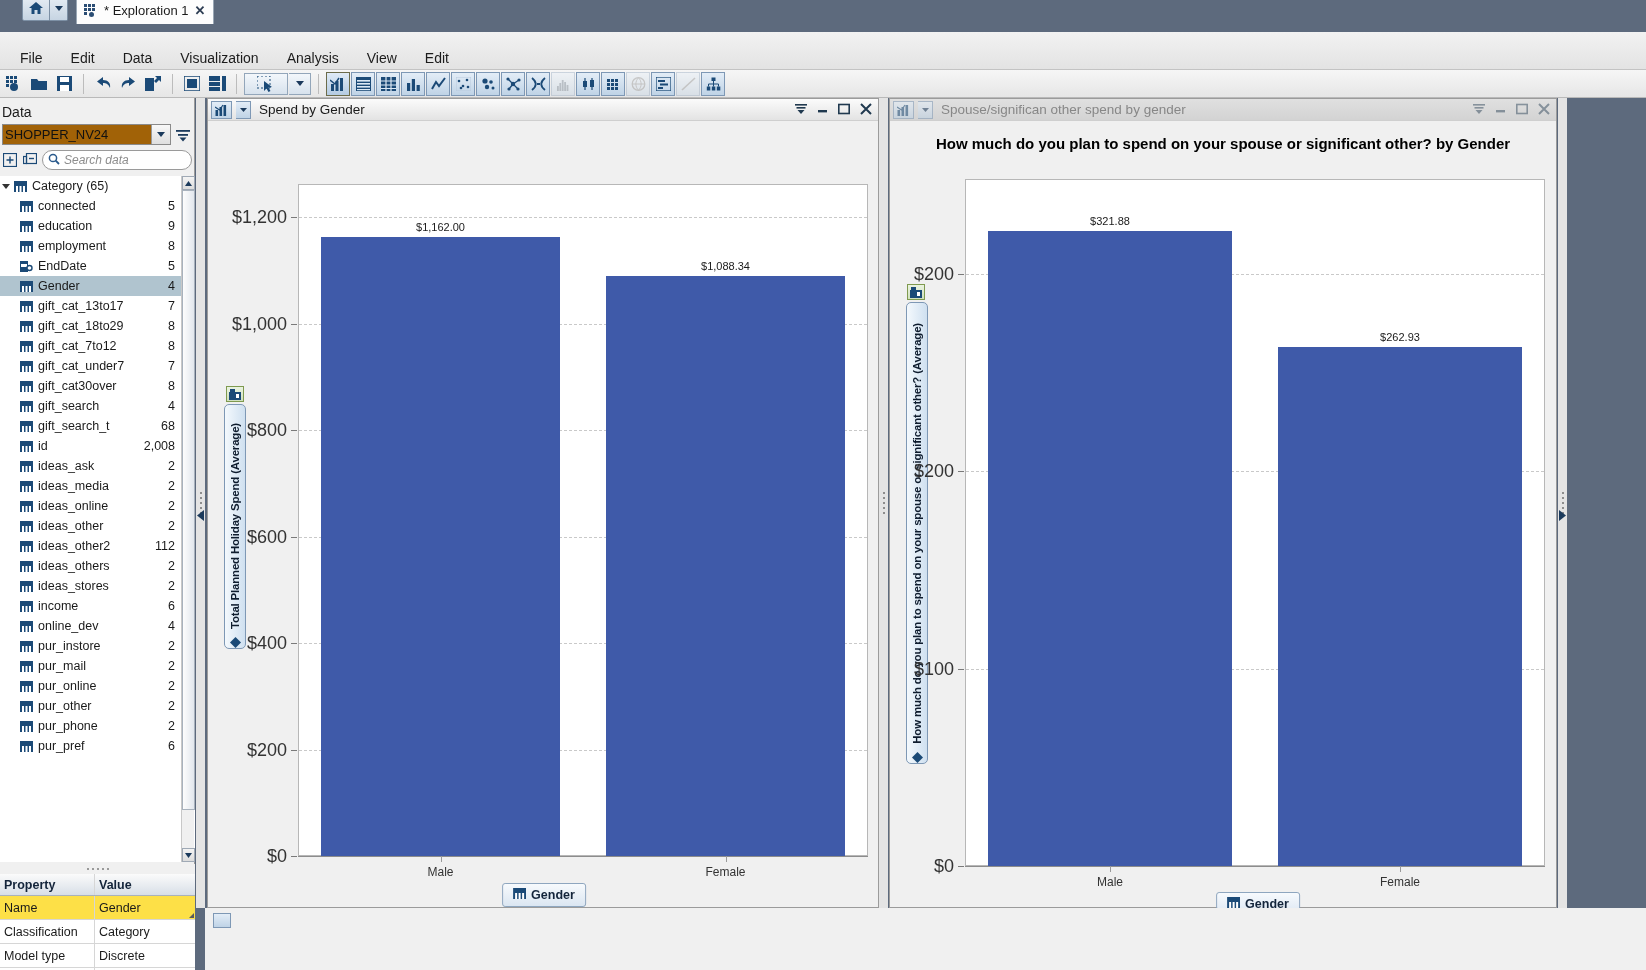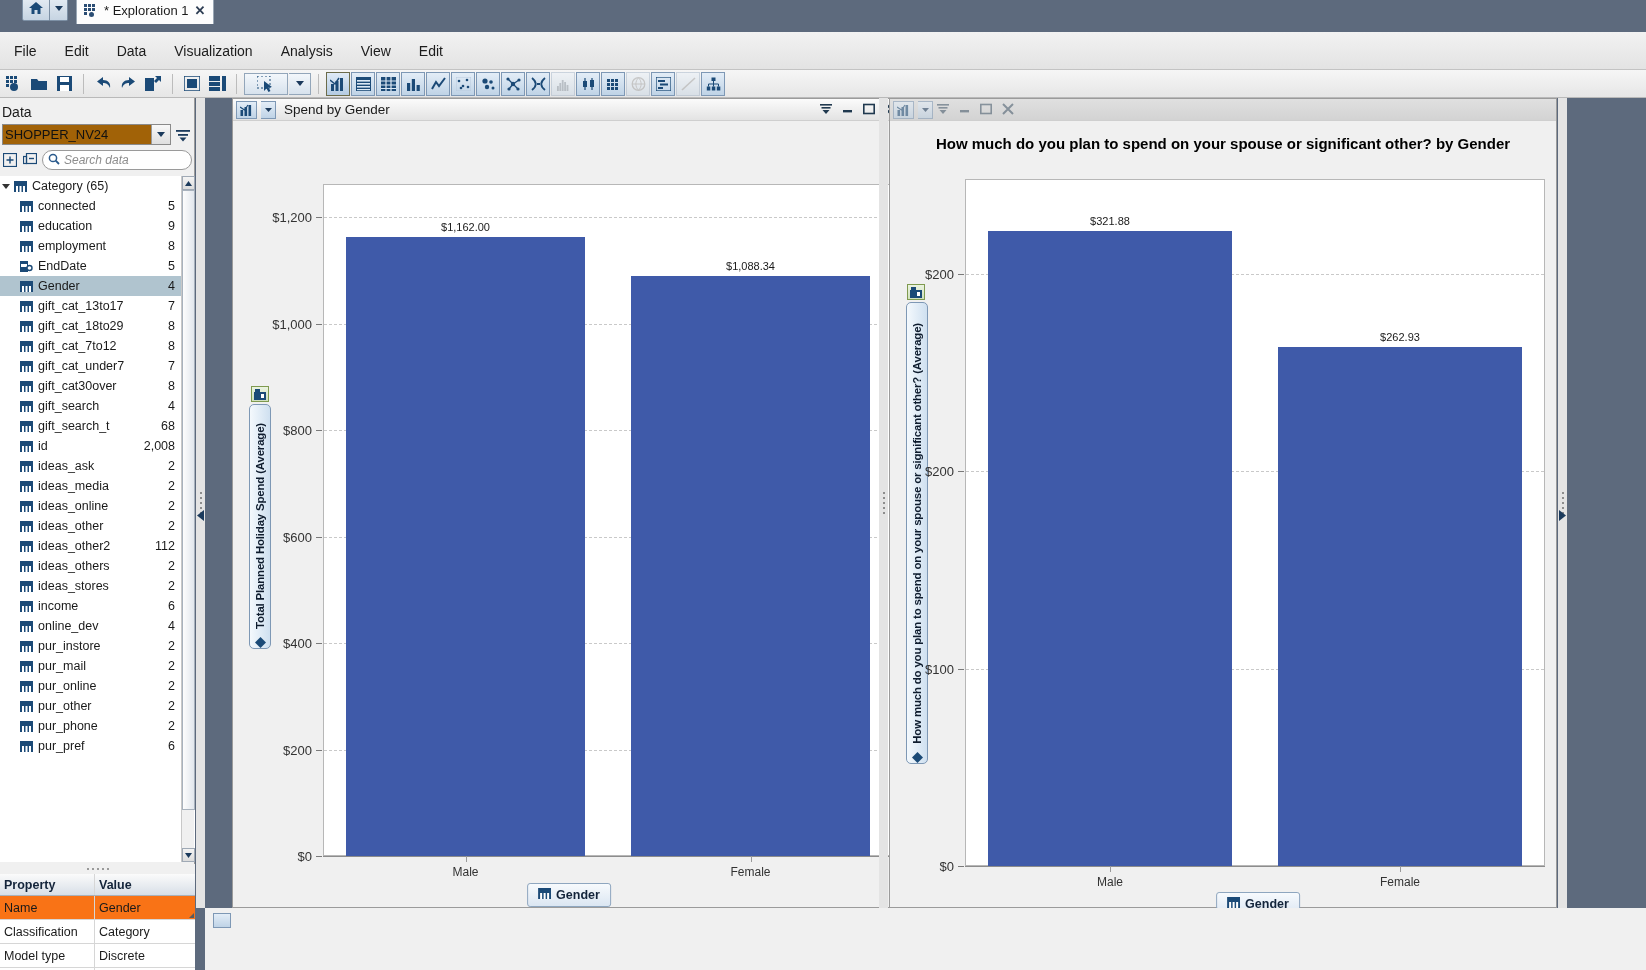--- a/index.html
+++ b/index.html
@@ -37,21 +37,21 @@
   .tab-close { font-size: 13px; color: #2c3c52; font-weight: bold; cursor: pointer; }
   .grid-icon { display: inline-block; width: 14px; height: 13px; position: relative; }
   .grid-icon i {
     position: absolute; width: 3px; height: 3px; background: #2b4d74; display: block;
   }
   
   .menubar {
     position: absolute; left: 0; top: 32px; width: 1646px; height: 38px;
     background: linear-gradient(#f2f2f2, #e3e3e3);
     border-bottom: 1px solid #c3c3c3;
-    display: flex; align-items: center; 
+    display: flex; align-items: flex-end; padding-left: 6px;
   }
   .menubar .mi {
     padding: 3px 14px; font-size: 14px; color: #1c1c1c; cursor: default;
   }
   
   .toolbar {
     position: absolute; left: 0; top: 70px; width: 1646px; height: 28px;
     background: linear-gradient(#f6f6f6, #e6e6e6);
     border-bottom: 1px solid #b9b9b9;
     display: flex; align-items: center; gap: 1px; padding-left: 2px;
@@ -141,21 +141,21 @@
     background: #fff; font-size: 12.5px;
   }
   .pt-head {
     display: flex; height: 22px;
     background: linear-gradient(#fbfbfb,#d8dfe7);
     border-bottom: 1px solid #a9b2bb; font-weight: bold; color: #13243a;
   }
   .pt-head div { display: flex; align-items: center; padding-left: 4px; }
   .pt-row { display: flex; height: 24px; border-bottom: 1px solid #d6d6d6; }
   .pt-row div { display: flex; align-items: center; padding-left: 4px; color: #1a1a1a; }
-  .pt-row.sel div { background: #f97316; }
+  .pt-row.sel div { background: #fde047; }
   .pt-c1 { width: 95px; flex: none; border-right: 1px solid #d6d6d6; }
   .pt-c2 { flex: 1; position: relative; }
   .pt-c2 .corner {
     position: absolute; right: 1px; bottom: 1px; width: 0; height: 0;
     border-left: 5px solid transparent; border-bottom: 5px solid #5a5a5a;
   }
   
   .vsplit {
     position: absolute; width: 9px; background: #e4e4e4;
     display: flex; align-items: center; justify-content: center; flex-direction: column; gap: 3px;
@@ -189,21 +189,21 @@
   .panel-body { position: absolute; left: 0; top: 22px; right: 0; bottom: 0; background: #f0f0f0; }
   .chart-title {
     text-align: center; font-size: 15px; font-weight: bold; color: #000;
     padding-top: 14px;
   }
   
   .plot-wrap { position: absolute; }
   .plot-area { position: absolute; background: #fff; border: 1px solid #b7b7b7; }
   .gridline { position: absolute; height: 0; border-top: 1px dashed #c9c9c9; left: 0; right: 0; }
   .ytick-label {
-    position: absolute; right: 0; font-size: 13px; color: #333; text-align: center;
+    position: absolute; right: 0; font-size: 18px; color: #333; text-align: center;
     transform: translateY(-50%); white-space: nowrap;
   }
   .ytick-mark { position: absolute; width: 6px; border-top: 1px solid #7a7a7a; }
   .bar { position: absolute; background: #3f5aa9; }
   .bar-label {
     position: absolute; font-size: 11px; color: #1a1a1a; text-align: center;
     transform: translateX(-50%); white-space: nowrap;
   }
   .xtick-label {
     position: absolute; font-size: 12px; color: #333; text-align: center;
@@ -995,21 +995,21 @@
     <i></i>
     <i></i>
     <i></i>
 </div>
 <div style="position:absolute;left:196px;top:500px;width:9px;height:30px;display:flex;align-items:center;justify-content:center;">
   <svg width="7" height="11" viewBox="0 0 7 11">
       <path d="M7 0 L0 5.5 L7 11 Z" fill="#1b3a5c"></path>
     </svg>
 </div>
 
-<div class="panel" style="left:207px;top:98px;width:672px;height:810px;margin-left:25px;">
+<div class="panel" style="left:207px;top:98px;width:672px;height:810px;">
   <div class="panel-head">
     <div class="ph-icon">
       <svg width="14" height="12" viewBox="0 0 14 12">
           <rect x="0.5" y="6" width="2.6" height="6" fill="#1b4a77"></rect>
           <rect x="4.5" y="3" width="2.6" height="9" fill="#1b4a77"></rect>
           <rect x="8.5" y="1" width="2.6" height="11" fill="#1b4a77"></rect>
           <path d="M0 3 L4.5 6 L8 1" stroke="#1b4a77" fill="none" stroke-width="1.2"></path>
         </svg>
     </div>
     <div class="ph-drop">
@@ -1145,20 +1145,21 @@
           <rect x="4.5" y="3" width="2.6" height="9" fill="#1b4a77"></rect>
           <rect x="8.5" y="1" width="2.6" height="11" fill="#1b4a77"></rect>
           <path d="M0 3 L4.5 6 L8 1" stroke="#1b4a77" fill="none" stroke-width="1.2"></path>
         </svg>
     </div>
     <div class="ph-drop">
       <svg width="7" height="4" viewBox="0 0 7 4">
           <path d="M0 0 L7 0 L3.5 4 Z" fill="#1b3a5c"></path>
         </svg>
     </div>
+    <div class="ph-title">Spouse/significan other spend by gender</div>
     <div class="ph-ctrls">
       <span>
         <svg width="12" height="12" viewBox="0 0 12 12">
             <g fill="#20394f">
               <rect x="0" y="1" width="12" height="1.6"></rect>
               <rect x="1.5" y="4" width="9" height="1.6"></rect>
               <path d="M2.5 7 L9.5 7 L6 11 Z"></path>
             </g>
           </svg>
       </span>

